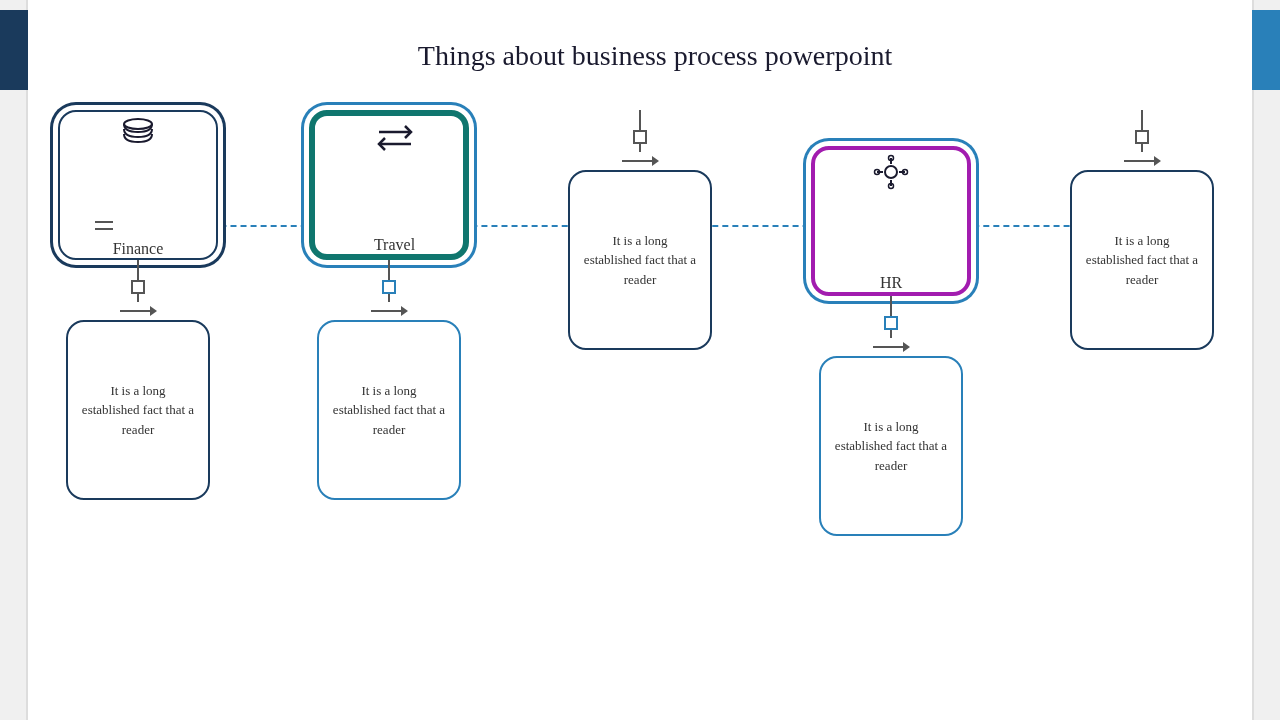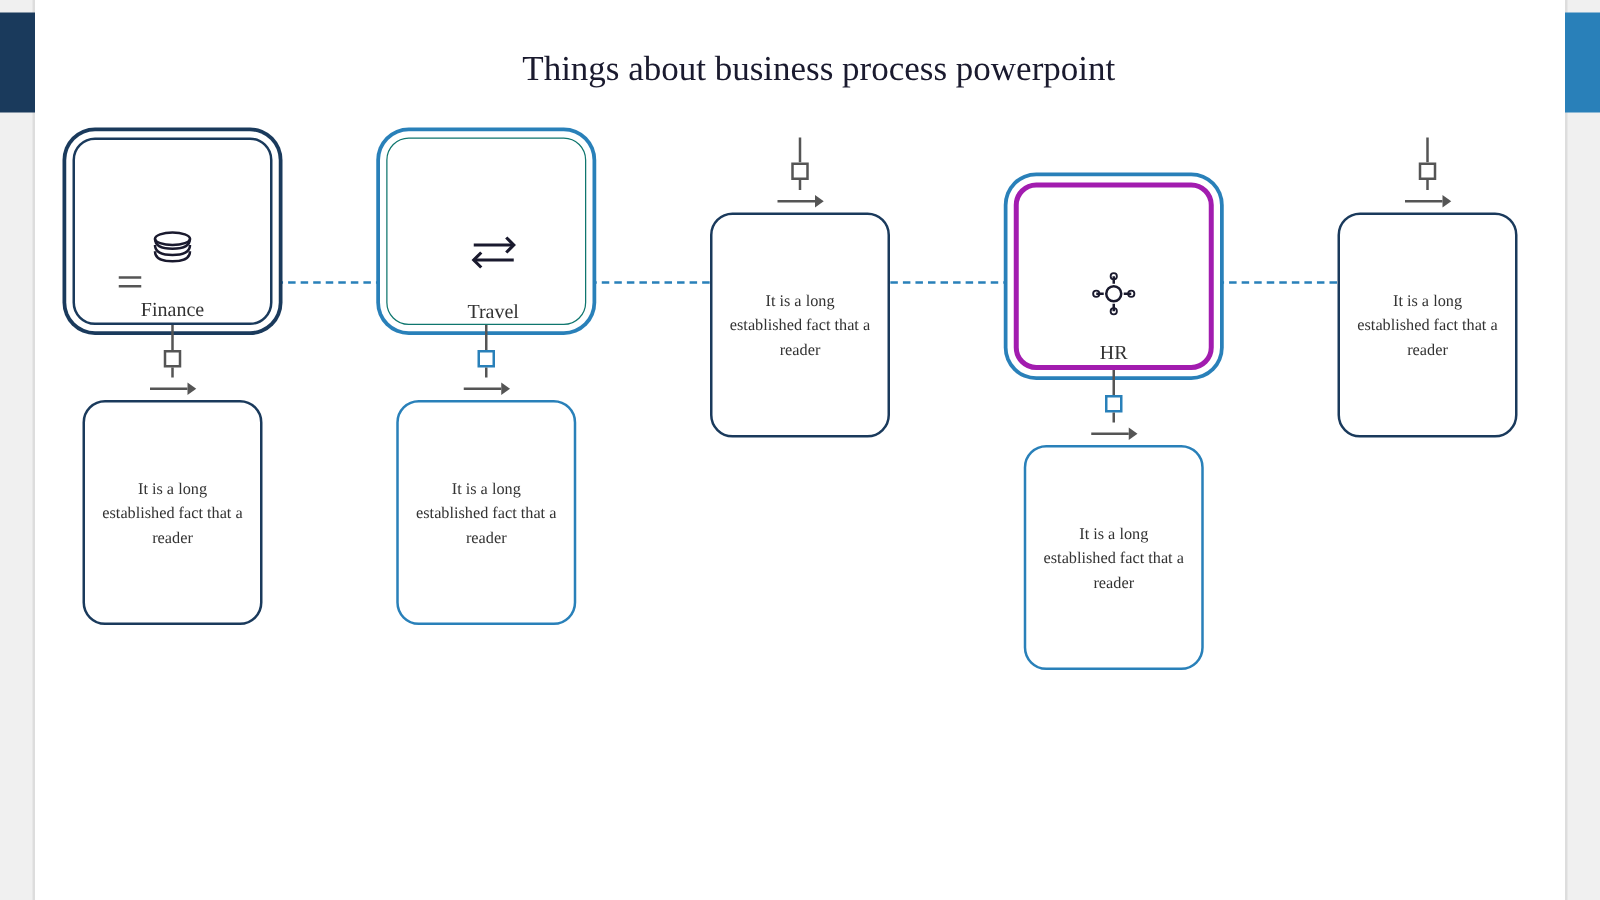--- a/index.html
+++ b/index.html
@@ -91,21 +91,21 @@
     
     .top-card {
       width: 160px;
       height: 150px;
       border-radius: 18px;
       border: 2.5px solid #1a3a5c;
       background: #ffffff;
       display: flex;
       flex-direction: column;
       align-items: center;
-      justify-content: flex-end;
+      justify-content: space-between;
       position: relative;
     }
 
     
     .top-card.double-border {
       box-shadow: 0 0 0 4px #ffffff, 0 0 0 7px #1a3a5c;
     }
 
     .card-icon {
       font-size: 36px;
@@ -233,21 +233,21 @@
           <div class="arrow-right"></div>
         </div>
       </div>
 
       <div class="bottom-card">
         <div class="bottom-text">It is a long established fact that a reader</div>
       </div>
     </div>
 
     <div class="card-column">
-      <div class="top-card" style="box-shadow: 0 0 0 5px #fff, 0 0 0 8px #2980b9; border:1px solid #0f766e;padding-left:11px;">
+      <div class="top-card" style="box-shadow: 0 0 0 5px #fff, 0 0 0 8px #2980b9; border:6px solid #0f766e;padding-left:11px;">
         <div class="card-icon">
           <svg width="44" height="44" viewBox="0 0 44 44" fill="none" xmlns="http://www.w3.org/2000/svg">
             <line x1="6" y1="16" x2="38" y2="16" stroke="#1a1a2e" stroke-width="2.5"></line>
             <polyline points="32,10 38,16 32,22" stroke="#1a1a2e" stroke-width="2.5" fill="none"></polyline>
             <line x1="38" y1="28" x2="6" y2="28" stroke="#1a1a2e" stroke-width="2.5"></line>
             <polyline points="12,22 6,28 12,34" stroke="#1a1a2e" stroke-width="2.5" fill="none"></polyline>
           </svg>
         </div>
         <div class="card-label">Travel</div>
       </div>

